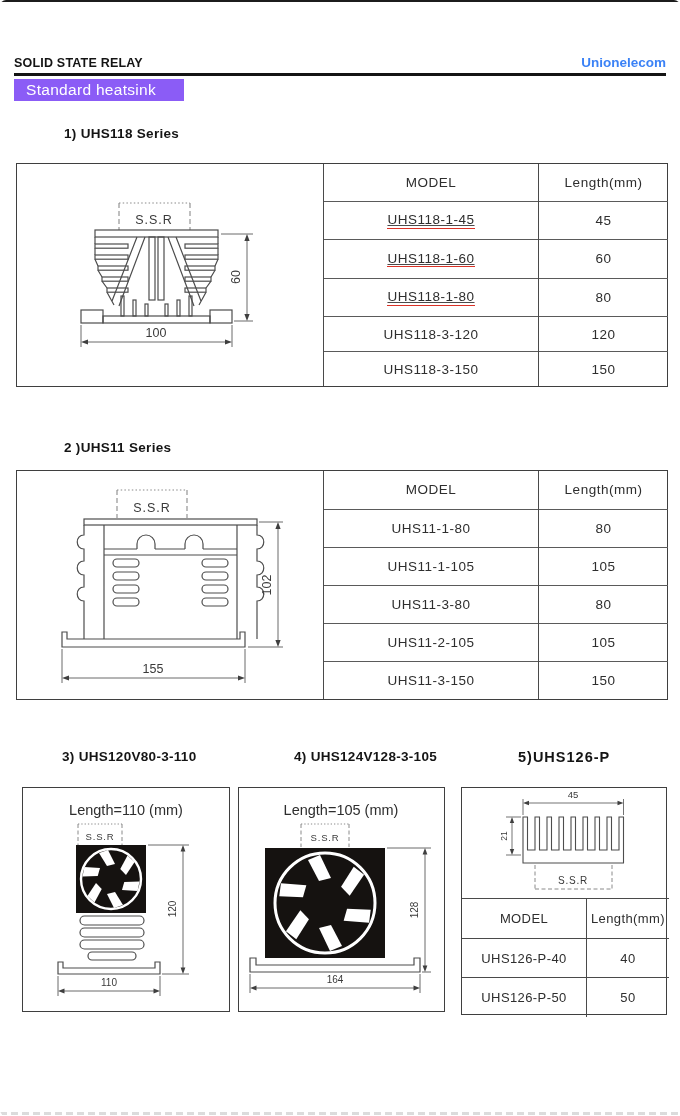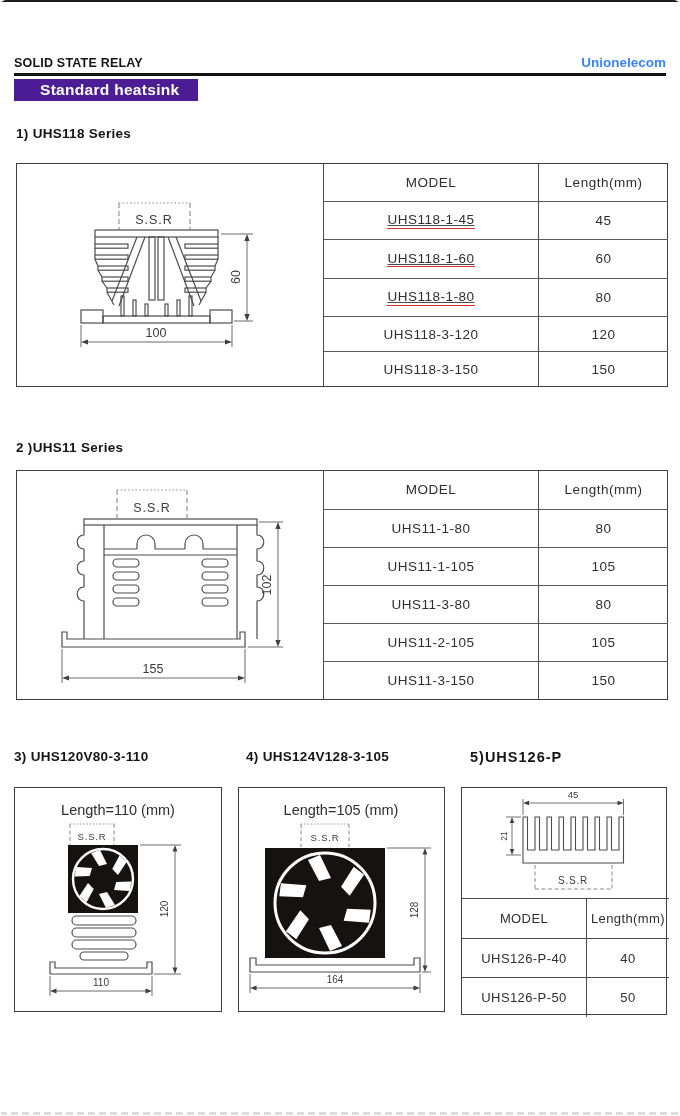--- a/index.html
+++ b/index.html
@@ -3,24 +3,24 @@
 <meta charset="utf-8">
 <style>
   html,body{margin:0;padding:0;background:#fff;}
   .page{position:relative;width:680px;height:1116px;background:#fff;overflow:hidden;
         font-family:"Liberation Sans", sans-serif;color:#222;border-radius:6px;}
   .topline{position:absolute;left:0;top:0;width:680px;height:2px;background:#1c1c1c;}
   .hdr-product{position:absolute;left:14px;top:56px;font-size:12.5px;font-weight:bold;
         letter-spacing:.2px;color:#141414;}
   .hdr-brand{position:absolute;right:14px;top:55px;font-size:13.5px;font-weight:bold;color:#3b82f6;}
   .hdr-rule{position:absolute;left:14px;top:73px;width:652px;height:2.5px;background:#141414;}
-  .banner{position:absolute;left:14px;top:79px;width:158px;height:22px;background:#4c1d95;
-        color:#fff;font-size:15.5px;font-weight:700;line-height:22px;padding-left:26px;
+  .banner{position:absolute;left:14px;top:79px;width:158px;height:22px;background:#8b5cf6;
+        color:#fff;font-size:15.5px;font-weight:400;line-height:22px;padding-left:12px;
         letter-spacing:.3px;}
-  .sec-h{position:absolute;font-size:13.5px;font-weight:bold;color:#141414;letter-spacing:.3px;}
+  .sec-h{position:absolute;font-size:13.5px;font-weight:bold;color:#141414;letter-spacing:.3px;margin-left:48px;}
   .sec-h.big{font-size:14.5px;letter-spacing:1px;}
   .panel{position:absolute;border:1.5px solid #3f3f3f;background:#fff;box-sizing:border-box;}
   .diag{position:absolute;left:0;top:0;}
   .spec{position:absolute;top:0;right:0;height:100%;border-collapse:collapse;table-layout:fixed;}
   .spec th,.spec td{border-left:1.4px solid #4a4a4a;font-weight:normal;text-align:center;
         font-size:13.5px;color:#2e2e2e;letter-spacing:.5px;padding:0;}
   .spec tr + tr th,.spec tr + tr td{border-top:1px solid #5a5a5a;}
   .spec2{left:306px;width:343px;}
   .spec2 .c1{width:214px;} .spec2 .c2{width:129px;}
   .spec5{position:absolute;left:0;top:110px;width:100%;height:118px;border-collapse:collapse;
@@ -191,21 +191,21 @@
       </tr>
       <tr>
         <td class="c1">UHS11-3-150</td>
         <td class="c2">150</td>
       </tr>
     </tbody>
       </table>
   </div>
 
   <div class="sec-h" style="left:14px;top:749px;">3) UHS120V80-3-110</div>
-  <div class="panel" style="left:14px;top:787px;width:208px;height:225px;">
+  <div class="panel" style="left:22px;top:787px;width:208px;height:225px;">
     <svg class="diag" width="205" height="222" viewBox="0 0 205 222">
       <text x="103" y="27" font-size="14.5" text-anchor="middle" fill="#2e2e2e">Length=110 (mm)</text>
       <g stroke="#8a8a8a" stroke-width="1" fill="none">
         <line x1="55" y1="36" x2="99" y2="36" stroke-dasharray="1.3 2"></line>
         <line x1="55" y1="36" x2="55" y2="57" stroke-dasharray="4 2.5"></line>
         <line x1="99" y1="36" x2="99" y2="57" stroke-dasharray="4 2.5"></line>
       </g>
       <text x="77" y="52" font-size="9.5" text-anchor="middle" fill="#3a3a3a" letter-spacing=".8">S.S.R</text>
       <rect x="53" y="57" width="70" height="68" fill="#151210"></rect>
       <g transform="translate(88,91)">

